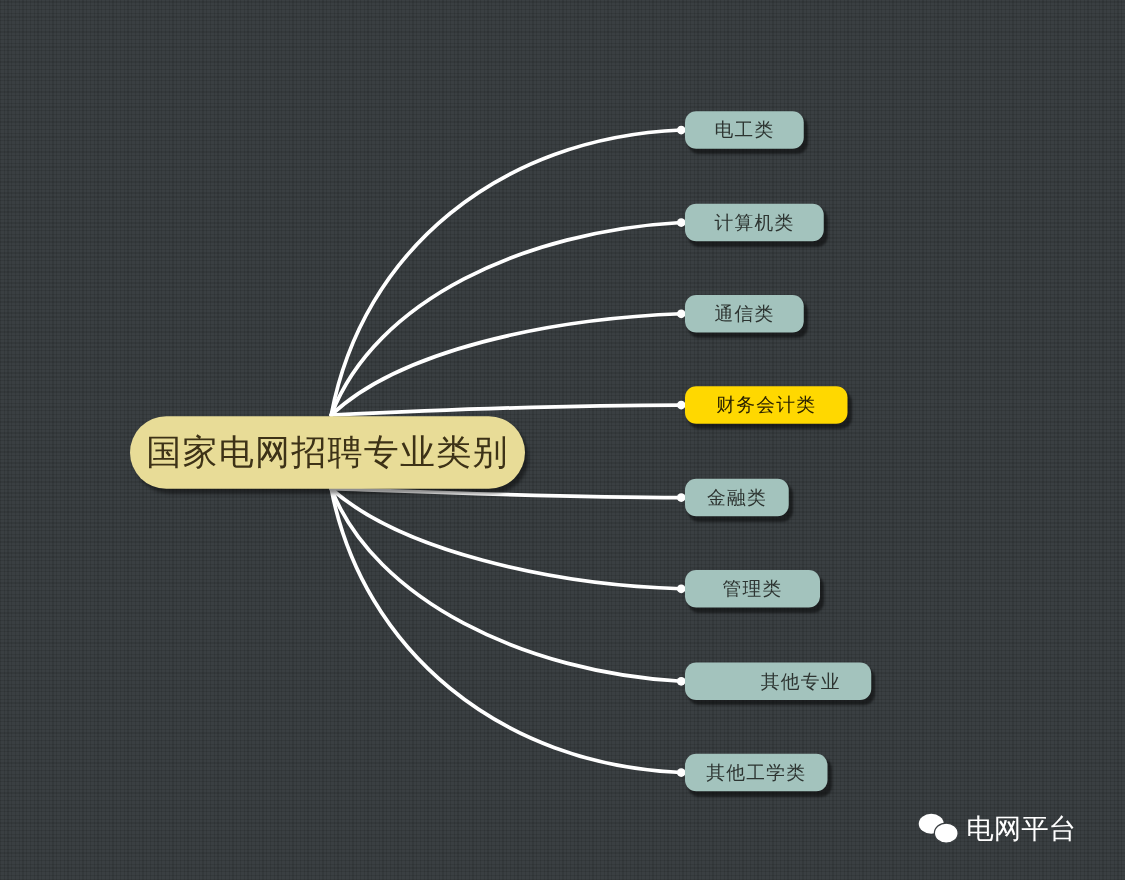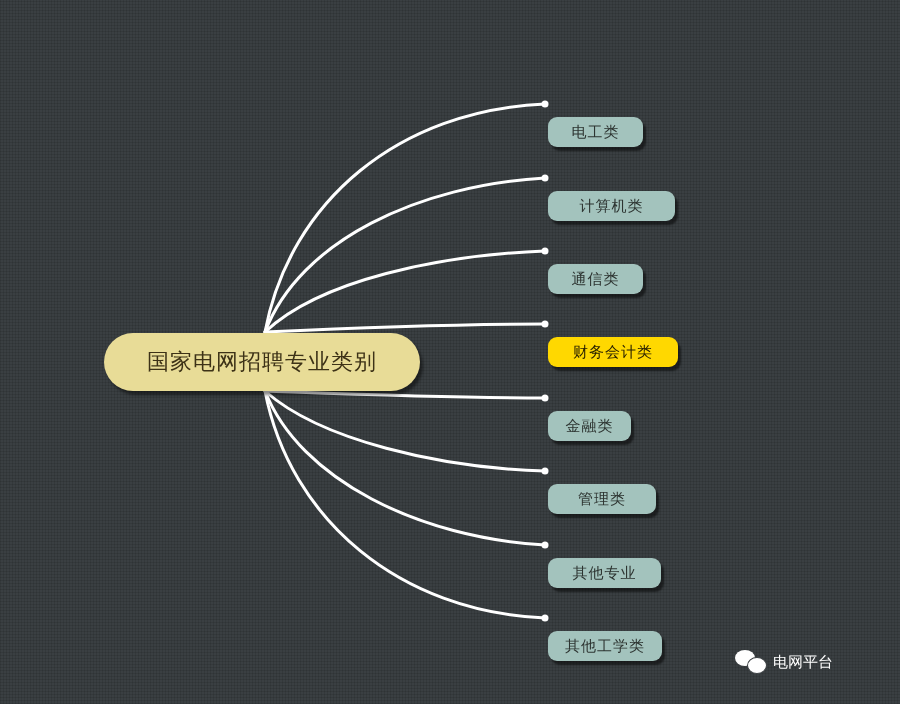--- a/index.html
+++ b/index.html
@@ -12,35 +12,34 @@
     font-family: "DejaVu Sans", "Liberation Sans", sans-serif;
     position: relative;
   }
   #canvas { position: absolute; left: 0; top: 0; width: 900px; height: 704px; }
   svg.links { position: absolute; left: 0; top: 0; }
   .root-node {
     position: absolute; left: 104px; top: 333px; width: 316px; height: 58px;
     background: #e8dc97; border-radius: 29px;
     box-shadow: 3px 4px 3px rgba(0,0,0,0.45);
     display: flex; align-items: center; justify-content: center;
-    color: #3d3217; font-size: 22px; letter-spacing: 1px;
+    color: #3d3217; font-size: 28px; letter-spacing: 1px;
   }
   .child {
     position: absolute; height: 30px; border-radius: 9px;
     background: #a3c3bd; color: #2d3431; font-size: 15px;
     display: flex; align-items: center; justify-content: center;
     box-shadow: 3px 4px 2px rgba(0,0,0,0.5);
     letter-spacing: 1px;
-    margin-top: 28px;
   }
   .child.highlight { background: #ffd800; color: #2a2200; }
   .watermark {
     position: absolute; left: 735px; top: 648px;
     display: flex; align-items: center; gap: 4px;
-    color: #ffffff; font-size: 15px;
+    color: #ffffff; font-size: 22px;
   }
   .wechat { width: 34px; height: 28px; position: relative; }
   .wechat .b1 { position: absolute; left: 0; top: 2px; width: 20px; height: 16px; background: #fff; border-radius: 50%; }
   .wechat .b2 { position: absolute; left: 12px; top: 9px; width: 18px; height: 15px; background: #fff; border-radius: 50%; border: 1.5px solid #3a3f42; }
 </style>
 </head>
 <body>
 
 <div id="canvas">
   <svg class="links" width="900" height="704">
@@ -66,36 +65,36 @@
     </g>
   </svg>
 
   <div class="root-node">
     <span>国家电网招聘专业类别</span>
   </div>
 
   <div class="child" style="left:548px; top:89px; width:95px;">
     <span>电工类</span>
   </div>
-  <div class="child" style="left:548px; top:163px; width:127px;">
+  <div class="child" style="left:548px; top:163px; width:111px;">
     <span>计算机类</span>
   </div>
   <div class="child highlight" style="left:548px; top:309px; width:130px;">
     <span>财务会计类</span>
   </div>
   <div class="child" style="left:548px; top:236px; width:95px;">
     <span>通信类</span>
   </div>
   <div class="child" style="left:548px; top:383px; width:83px;">
     <span>金融类</span>
   </div>
   <div class="child" style="left:548px; top:456px; width:108px;">
     <span>管理类</span>
   </div>
-  <div class="child" style="left:548px; top:530px; width:113px;">
+  <div class="child" style="left:548px; top:530px; width:113px;padding-left:36px;">
     <span>其他专业</span>
   </div>
   <div class="child" style="left:548px; top:603px; width:114px;">
     <span>其他工学类</span>
   </div>
 
   <div class="watermark">
     <span class="wechat">
       <span class="b1"></span>
         <span class="b2"></span>

